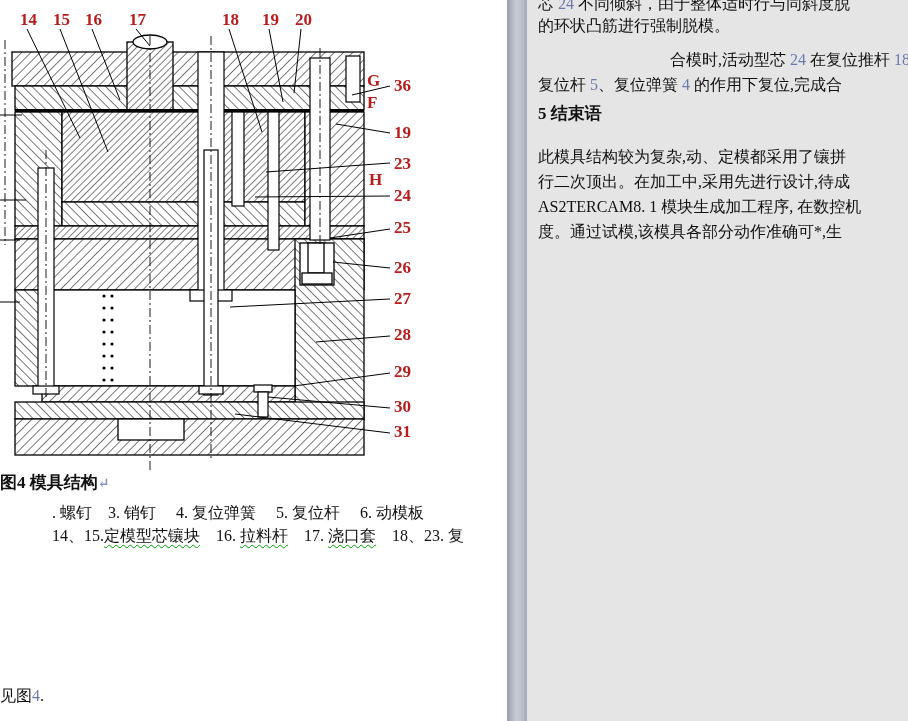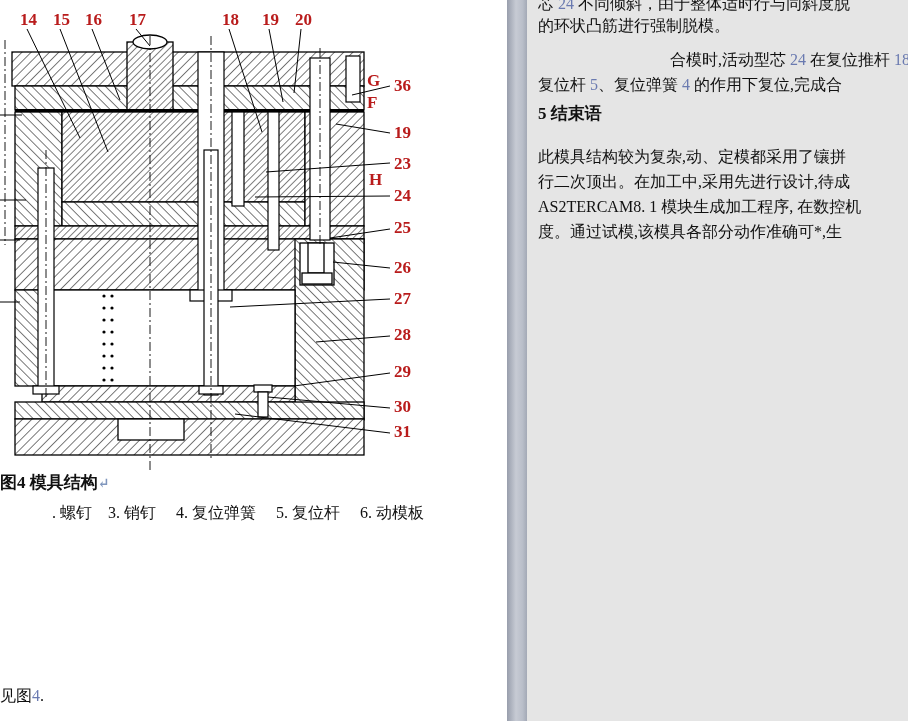--- a/index.html
+++ b/index.html
@@ -199,20 +199,21 @@
     <span class="fig-label" style="left:367px;top:94px">F</span>
     <span class="fig-label" style="left:369px;top:171px">H</span>
   </div>
 
   <div id="figure-caption">
     <span>图4 模具结构</span><span class="pilcrow">↵</span>
   </div>
 
   <div id="legend">
       <div class="seg-line"><span>. 螺钉　3. 销钉　 4. 复位弹簧 　5. 复位杆 　6. 动模板</span></div>
+      <div class="seg-line"><span>14、15.</span><span class="sq">定模型芯镶块</span><span>　16. </span><span class="sq">拉料杆</span><span>　17. </span><span class="sq">浇口套</span><span>　18、23. 复</span></div>
     </div>
 
   <div id="bottom-par">
       <div class="seg-line"><span>见图</span><span class="num">4</span><span>.</span></div>
     </div>
 </div>
 
 <div id="divider"></div>
 
 <div id="page-right">

